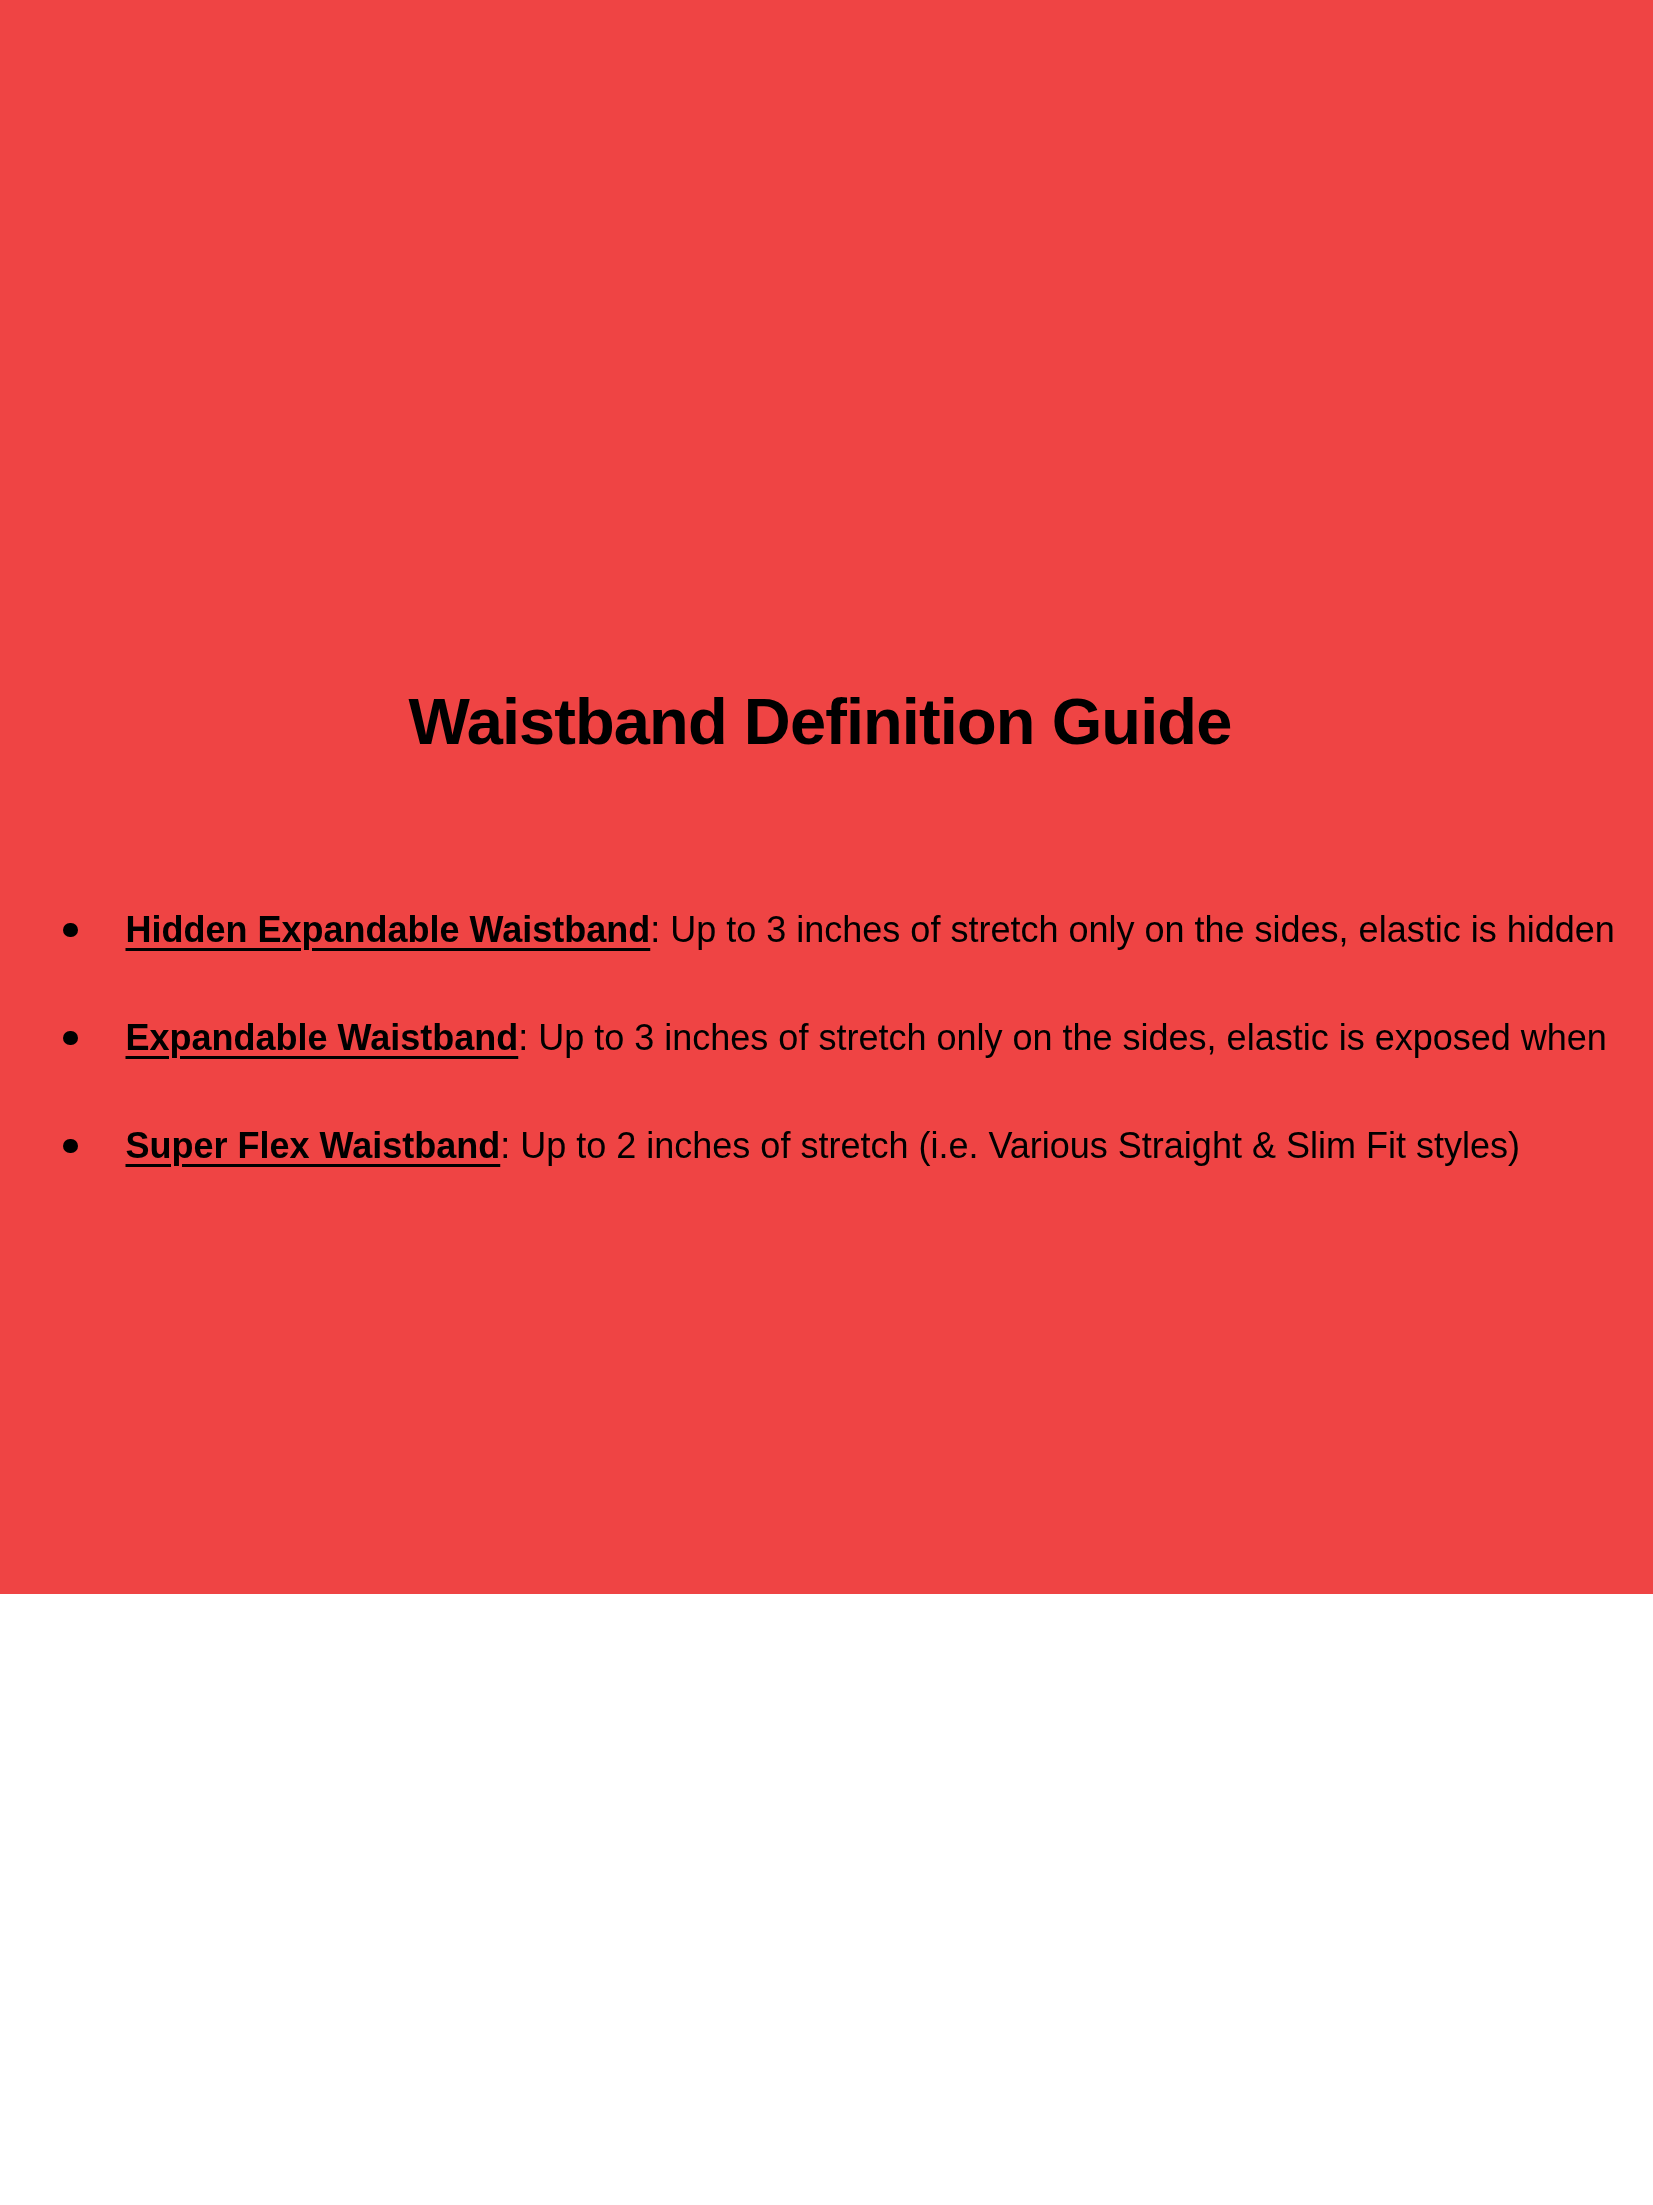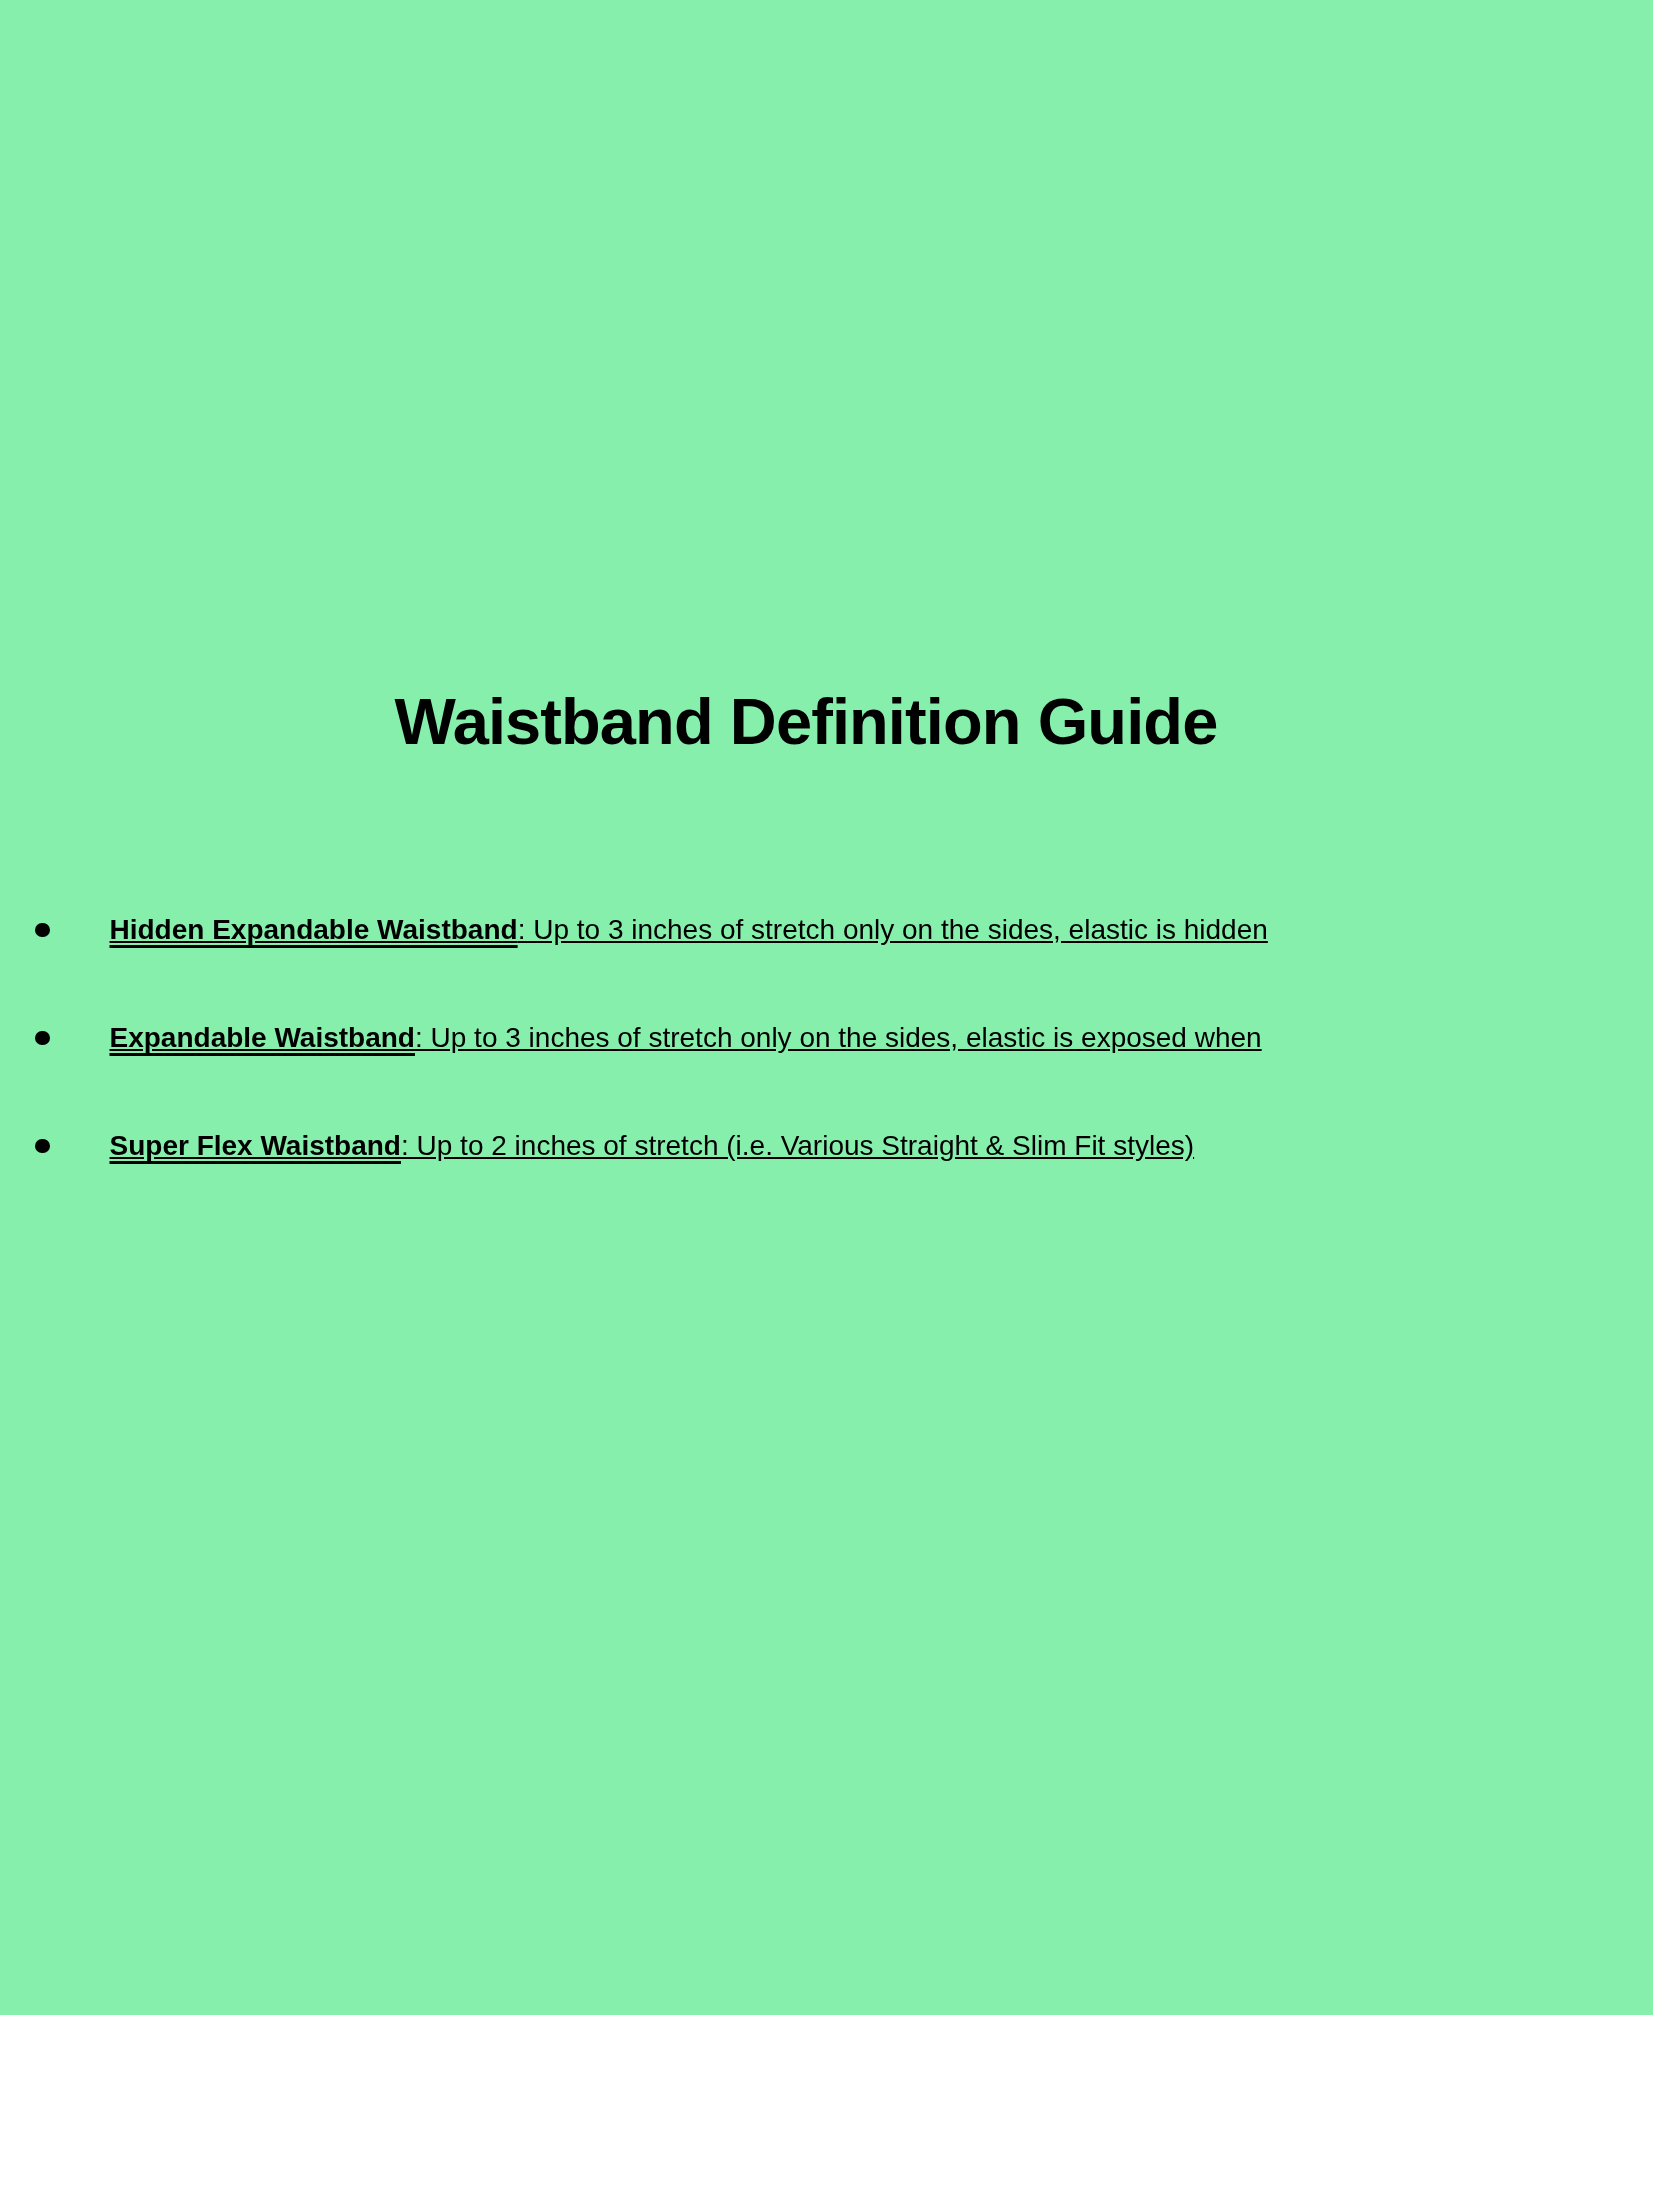--- a/index.html
+++ b/index.html
@@ -1,26 +1,27 @@
 <!DOCTYPE html>
 <html style="font-size:13.6px"><head>
 <meta charset="utf-8">
 <style>
   html, body { margin: 0; padding: 0; }
   body { background: #ffffff; }
   .page {
     position: relative;
     width: 1654px;
-    height: 2015px;
-    background: #86efac;
+    height: 1594px;
+    background: #ef4444;
     color: #000000;
     font-family: "Liberation Sans", sans-serif;
     box-sizing: border-box;
     padding-top: 684px;
     overflow: hidden;
+    padding-left: 28px;
   }
   .doc-title {
     margin: 0 42px 144px 0;
     font-size: 65px;
     font-weight: bold;
     line-height: 75px;
     text-align: center;
     letter-spacing: -0.9px;
   }
   ul.defs {
@@ -37,24 +38,23 @@
   ul.defs li:last-child { margin-bottom: 0; }
   .dot {
     flex: 0 0 14.5px;
     width: 14.5px;
     height: 14.5px;
     margin-top: 19.6px;
     border-radius: 50%;
     background: #000000;
   }
   .li-text {
-    margin-left: 60px;
-    font-size: 28px;
+    margin-left: 48px;
+    font-size: 36px;
     line-height: 53px;
-    text-decoration: underline;
   }
   .line {
     display: block;
     white-space: pre;
   }
   .term {
     font-weight: bold;
     text-decoration: underline;
     text-decoration-thickness: 3px;
     text-underline-offset: 6px;

